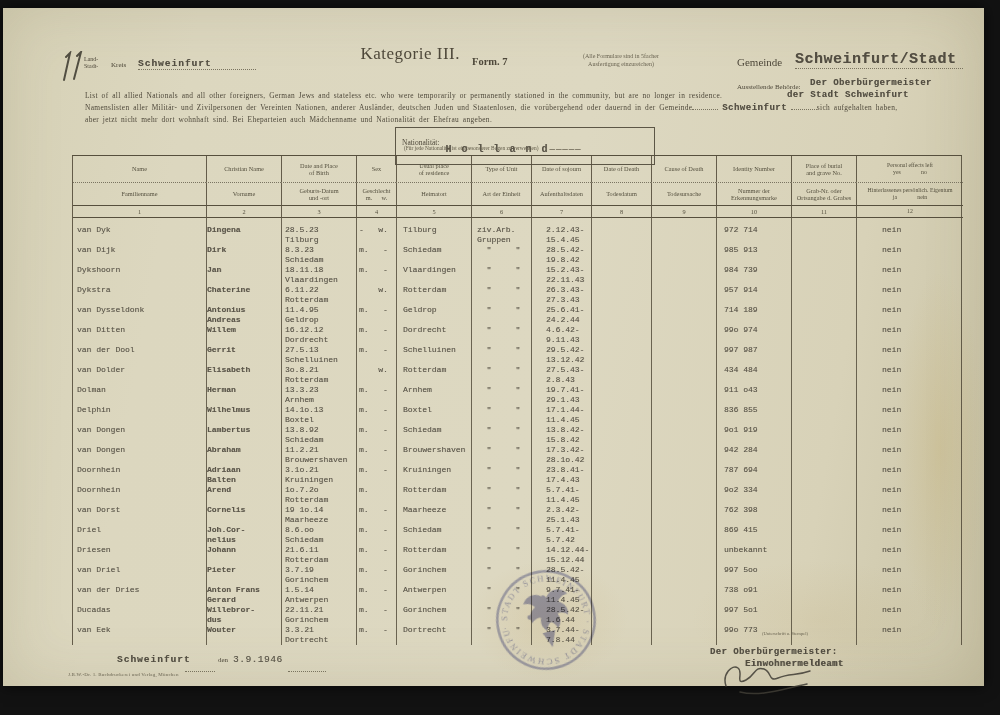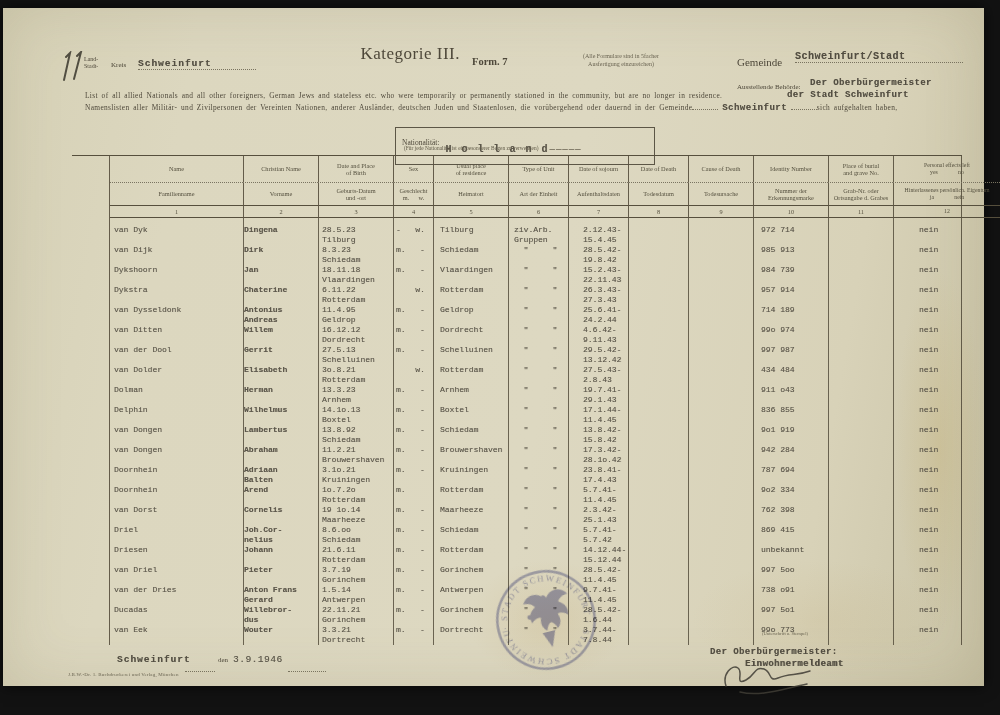--- a/index.html
+++ b/index.html
@@ -23,36 +23,36 @@
   .dots{display:inline-block;border-bottom:1px dotted #79735f;height:8px;vertical-align:baseline;}
 
   .title{left:280px;top:44px;width:180px;text-align:right;font-size:17px;font-weight:normal;letter-spacing:.5px;}
   .form7{left:472px;top:56px;font-size:10.5px;font-weight:bold;}
   .formnote{left:583px;top:53px;font-size:6px;line-height:7.5px;text-align:center;}
   .kreis-hand{left:59px;top:51px;}
   .kreis-stack{left:84px;top:56px;font-size:6px;line-height:7px;}
   .kreis-word{left:111px;top:61px;font-size:7px;}
   .kreis-val{left:138px;top:58px;width:118px;font-size:9.5px;border-bottom:1px dotted #79735f;letter-spacing:1px;}
   .gem-label{left:737px;top:56px;font-size:11px;}
-  .gem-val{left:795px;top:51px;width:168px;font-size:10px;border-bottom:1px dotted #79735f;letter-spacing:.5px;}
+  .gem-val{left:795px;top:51px;width:168px;font-size:15px;border-bottom:1px dotted #79735f;letter-spacing:.5px;}
   .beh-label{left:737px;top:83px;font-size:7px;}
   .beh-v1{left:810px;top:78px;font-size:9px;letter-spacing:.4px;}
   .beh-v2{left:787px;top:90px;font-size:9px;letter-spacing:.4px;}
 
   .intro{left:85px;top:90px;width:858px;font-size:7.4px;line-height:11px;letter-spacing:.35px;word-spacing:1.5px;white-space:nowrap;}
   .intro .tSch{font-size:9px;letter-spacing:.5px;}
 
   .natbox{left:395px;top:127px;width:246px;height:26px;border:1px solid #5c5646;padding:10px 6px 0 6px;}
   .nat-label{font-size:7.5px;vertical-align:top;}
   .nat-val{font-size:10px;font-weight:bold;letter-spacing:2px;border-bottom:1px solid #5b564a;margin-left:6px;}
   .nat-dash{font-size:9px;color:#6a6452;letter-spacing:1px;}
   .nat-note{position:absolute;left:8px;top:17px;font-size:5.4px;color:#5f5947;white-space:nowrap;}
 
   .ftable{left:72px;top:155px;width:890px;}
-  .grid12{display:grid;grid-template-columns:133px 75px 75px 40px 75px 60px 60px 60px 65px 75px 65px 107px;margin-left:37px;}
+  .grid12{display:grid;grid-template-columns:133px 75px 75px 40px 75px 60px 60px 60px 65px 75px 65px 107px;}
   .thead{border-top:1.5px solid #564f3d;}
   .hrow-en .hcell{height:26px;border-bottom:1px dotted #7a7461;}
   .hrow-de .hcell{height:22px;border-bottom:1px solid #564f3d;}
   .hrow-num .hcell{height:11px;border-bottom:1px solid #564f3d;}
   .hcell{display:flex;align-items:center;justify-content:center;text-align:center;
          font-size:6.3px;line-height:7.4px;color:#55503f;white-space:pre;border-left:1px solid rgba(86,79,61,.9);}
   .hcell:first-child{border-left:none;}
   .hrow,.tbody{border-left:1px solid rgba(86,79,61,.9);border-right:1px solid rgba(86,79,61,.9);}
   .hcell.cx11{font-size:5.8px;}
   .tbody{grid-template-rows:27px repeat(20,20px);}
@@ -110,20 +110,21 @@
 
   <div class="abs gem-label print">Gemeinde</div>
   <div class="abs gem-val type type-b">Schweinfurt/Stadt</div>
   <div class="abs beh-label print">Ausstellende Behörde:</div>
   <div class="abs beh-v1 type type-b">Der Oberbürgermeister</div>
   <div class="abs beh-v2 type type-b">der Stadt Schweinfurt</div>
 
   <div class="abs intro print">
     <div>List of all allied Nationals and all other foreigners, German Jews and stateless etc. who were temporarily or permanently stationed in the community, but are no longer in residence.</div>
     <div><span>Namenslisten aller Militär- und Zivilpersonen der Vereinten Nationen, anderer Ausländer, deutschen Juden und Staatenlosen, die vorübergehend oder dauernd in der Gemeinde</span><span class="dots" style="width:26px"></span> <span class="type type-b tSch">Schweinfurt</span> <span class="dots" style="width:26px"></span><span>sich aufgehalten haben,</span></div>
+    <div>aber jetzt nicht mehr dort wohnhaft sind. Bei Eheparteien auch Mädchenname und Nationalität der Ehefrau angeben.</div>
   </div>
 
   <div class="abs natbox">
     <span class="nat-label print">Nationalität:</span><span class="nat-val type">H o l l a n d</span><span class="nat-dash type">—————</span>
     <div class="nat-note">(Für jede Nationalität ist ein besonderer Bogen zu verwenden)</div>
   </div>
 
   <div class="abs ftable">
     <div class="thead">
       <div class="hrow hrow-en grid12" id="hen">

